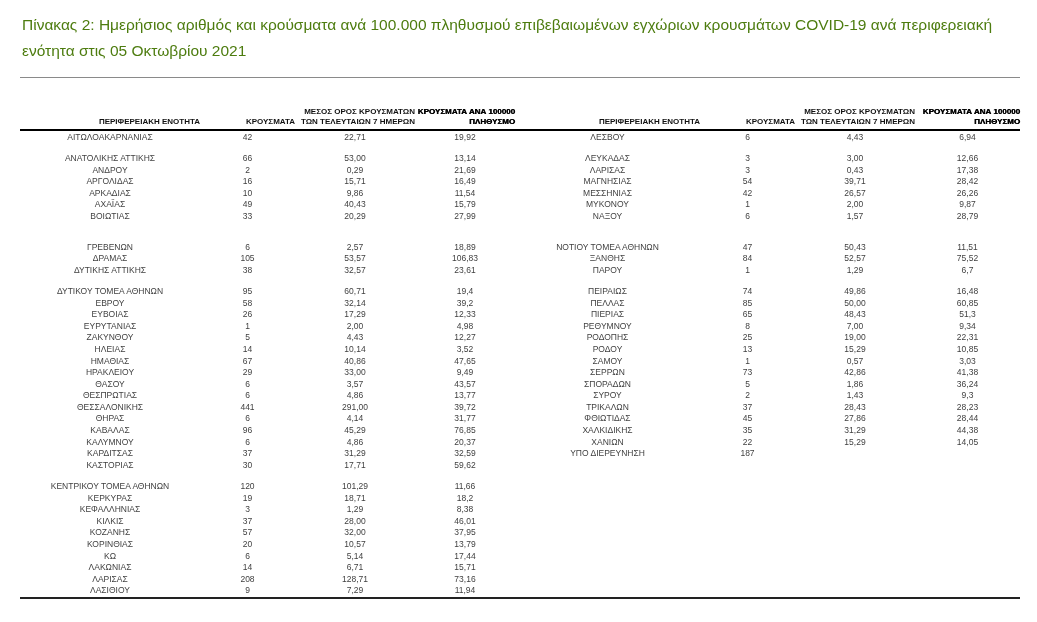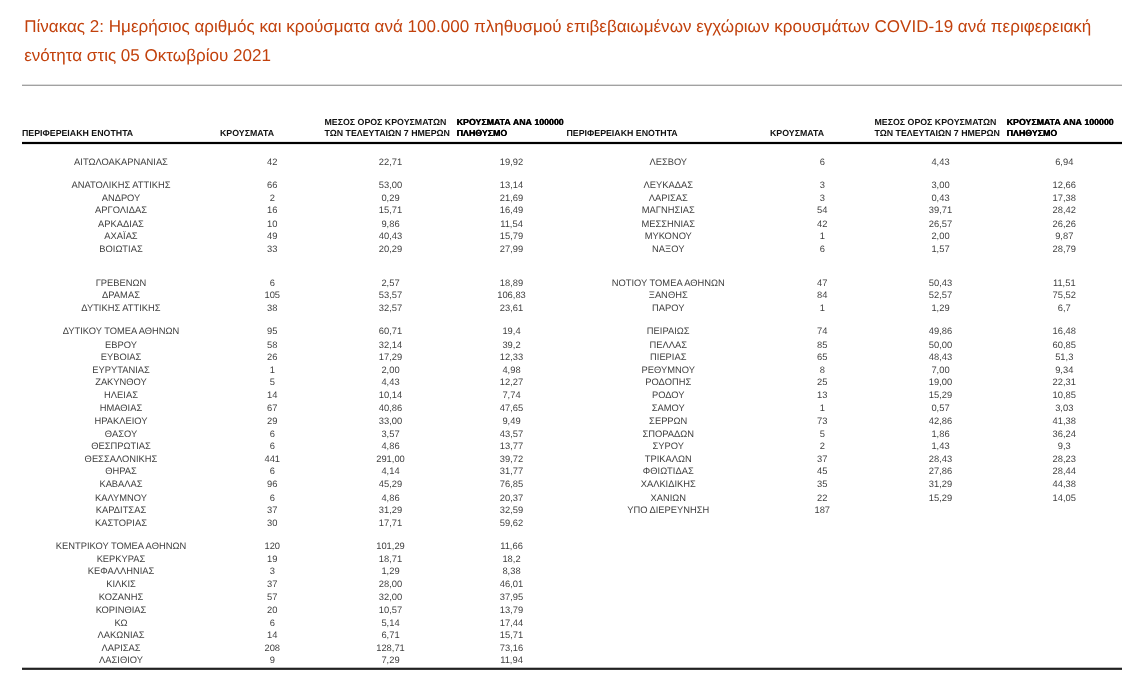--- a/index.html
+++ b/index.html
@@ -14,21 +14,21 @@
     background: #ffffff;
     overflow: hidden;
   }
   .doc-title {
     position: absolute;
     left: 22px;
     top: 12px;
     width: 998px;
     font-size: 15.5px;
     line-height: 26px;
-    color: #c2410c;
+    color: #4d7c0f;
   }
   .covid-table {
     position: absolute;
     left: 20px;
     top: 77px;
     width: 1000px;
     border-top: 1px solid #8a8a8a;
     border-bottom: 2px solid #222222;
   }
   .thead, .row {
@@ -37,32 +37,31 @@
   }
   .thead {
     min-height: 34px;
     border-bottom: 2px solid #000000;
     align-items: end;
   }
   .th {
     font-size: 8px;
     font-weight: bold;
     color: #111111;
-    text-align: left;
+    text-align: right;
     line-height: 10px;
     padding-bottom: 2px;
     margin-top: 29px;
   }
   .th.heavy {
     color: #000000;
     text-shadow: 0.4px 0 0 #000000;
   }
   .tbody {
     padding-top: 1px;
-    margin-top: 10px;
   }
   .row {
     height: 11.6px;
     line-height: 11.6px;
   }
   .row.gap {
     height: 9.5px;
   }
   .cell {
     font-size: 8.5px;
@@ -245,21 +244,21 @@
           <div class="cell">12,27</div>
           <div class="cell">ΡΟΔΟΠΗΣ</div>
           <div class="cell">25</div>
           <div class="cell">19,00</div>
           <div class="cell">22,31</div>
         </div>
         <div class="row">
           <div class="cell">ΗΛΕΙΑΣ</div>
           <div class="cell">14</div>
           <div class="cell">10,14</div>
-          <div class="cell">7,74</div>
+          <div class="cell">3,52</div>
           <div class="cell">ΡΟΔΟΥ</div>
           <div class="cell">13</div>
           <div class="cell">15,29</div>
           <div class="cell">10,85</div>
         </div>
         <div class="row">
           <div class="cell">ΗΜΑΘΙΑΣ</div>
           <div class="cell">67</div>
           <div class="cell">40,86</div>
           <div class="cell">47,65</div>

